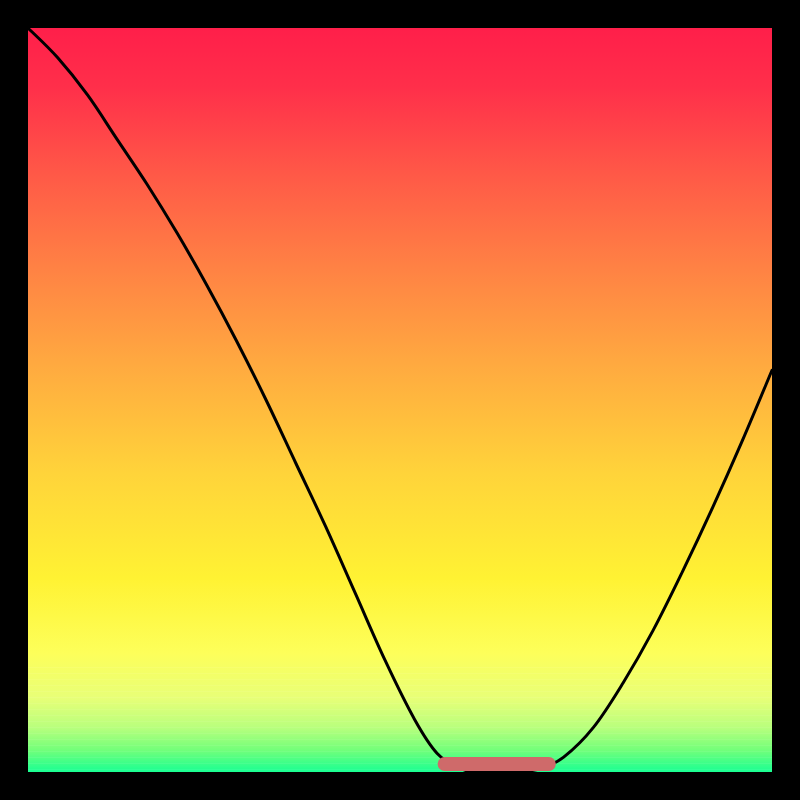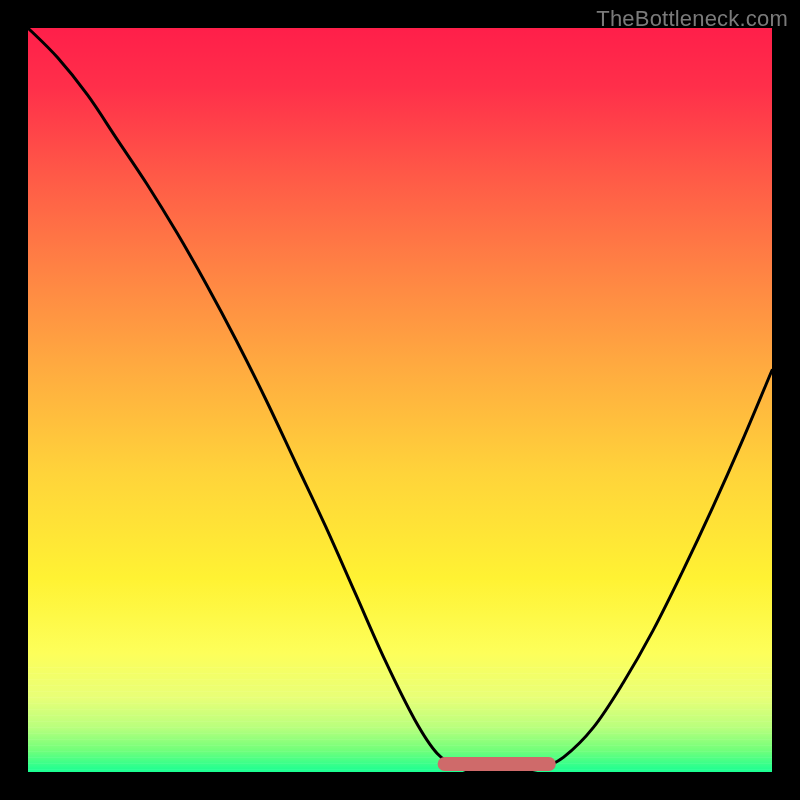--- a/index.html
+++ b/index.html
@@ -76,21 +76,20 @@
     top: 0;
     width: 100%;
     height: 100%;
     overflow: visible;
   }
 </style>
 </head>
 <body>
 
 <div class="frame">
-  <div class="watermark">TheBottleneck.com</div>
 
   <div class="plot">
     <div class="stripes"></div>
     <svg class="curve" viewBox="0 0 744 744" preserveAspectRatio="none">
       <path id="curve-path" fill="none" stroke="#000000" stroke-width="3" stroke-linecap="round" stroke-linejoin="round" d="M 0.00 0.00 C 5.36 5.36, 19.05 17.71, 29.76 29.76 C 40.47 41.81, 48.81 52.23, 59.52 66.96 C 70.23 81.69, 78.57 95.53, 89.28 111.60 C 99.99 127.67, 108.33 139.50, 119.04 156.24 C 129.75 172.98, 138.09 186.52, 148.80 204.60 C 159.51 222.68, 167.85 237.26, 178.56 256.68 C 189.27 276.10, 197.61 291.72, 208.32 312.48 C 219.03 333.24, 227.37 349.90, 238.08 372.00 C 248.79 394.10, 257.13 412.47, 267.84 435.24 C 278.55 458.01, 286.89 475.04, 297.60 498.48 C 308.31 521.92, 316.65 541.33, 327.36 565.44 C 338.07 589.55, 346.41 609.63, 357.12 632.40 C 367.83 655.17, 377.51 675.18, 386.88 691.92 C 396.25 708.66, 401.16 716.70, 409.20 725.40 C 417.24 734.10, 424.82 736.93, 431.52 740.28 C 438.22 743.63, 439.70 743.33, 446.40 744.00 C 453.10 744.67, 460.68 744.00, 468.72 744.00 C 476.76 744.00, 483.00 744.67, 491.04 744.00 C 499.08 743.33, 505.32 742.96, 513.36 740.28 C 521.40 737.60, 526.31 736.49, 535.68 729.12 C 545.05 721.75, 554.73 712.75, 565.44 699.36 C 576.15 685.97, 584.49 672.13, 595.20 654.72 C 605.91 637.31, 614.25 622.73, 624.96 602.64 C 635.67 582.55, 644.01 565.22, 654.72 543.12 C 665.43 521.02, 673.77 503.32, 684.48 479.88 C 695.19 456.44, 703.53 437.70, 714.24 412.92 C 724.95 388.14, 738.64 354.96, 744.00 342.24"></path>
       <path id="flat-path" fill="none" stroke="#cf6a6a" stroke-width="14" stroke-linecap="round" d="M 416.64 736.00 L 520.80 736.00"></path>
     </svg>
   </div>
 </div>
 

